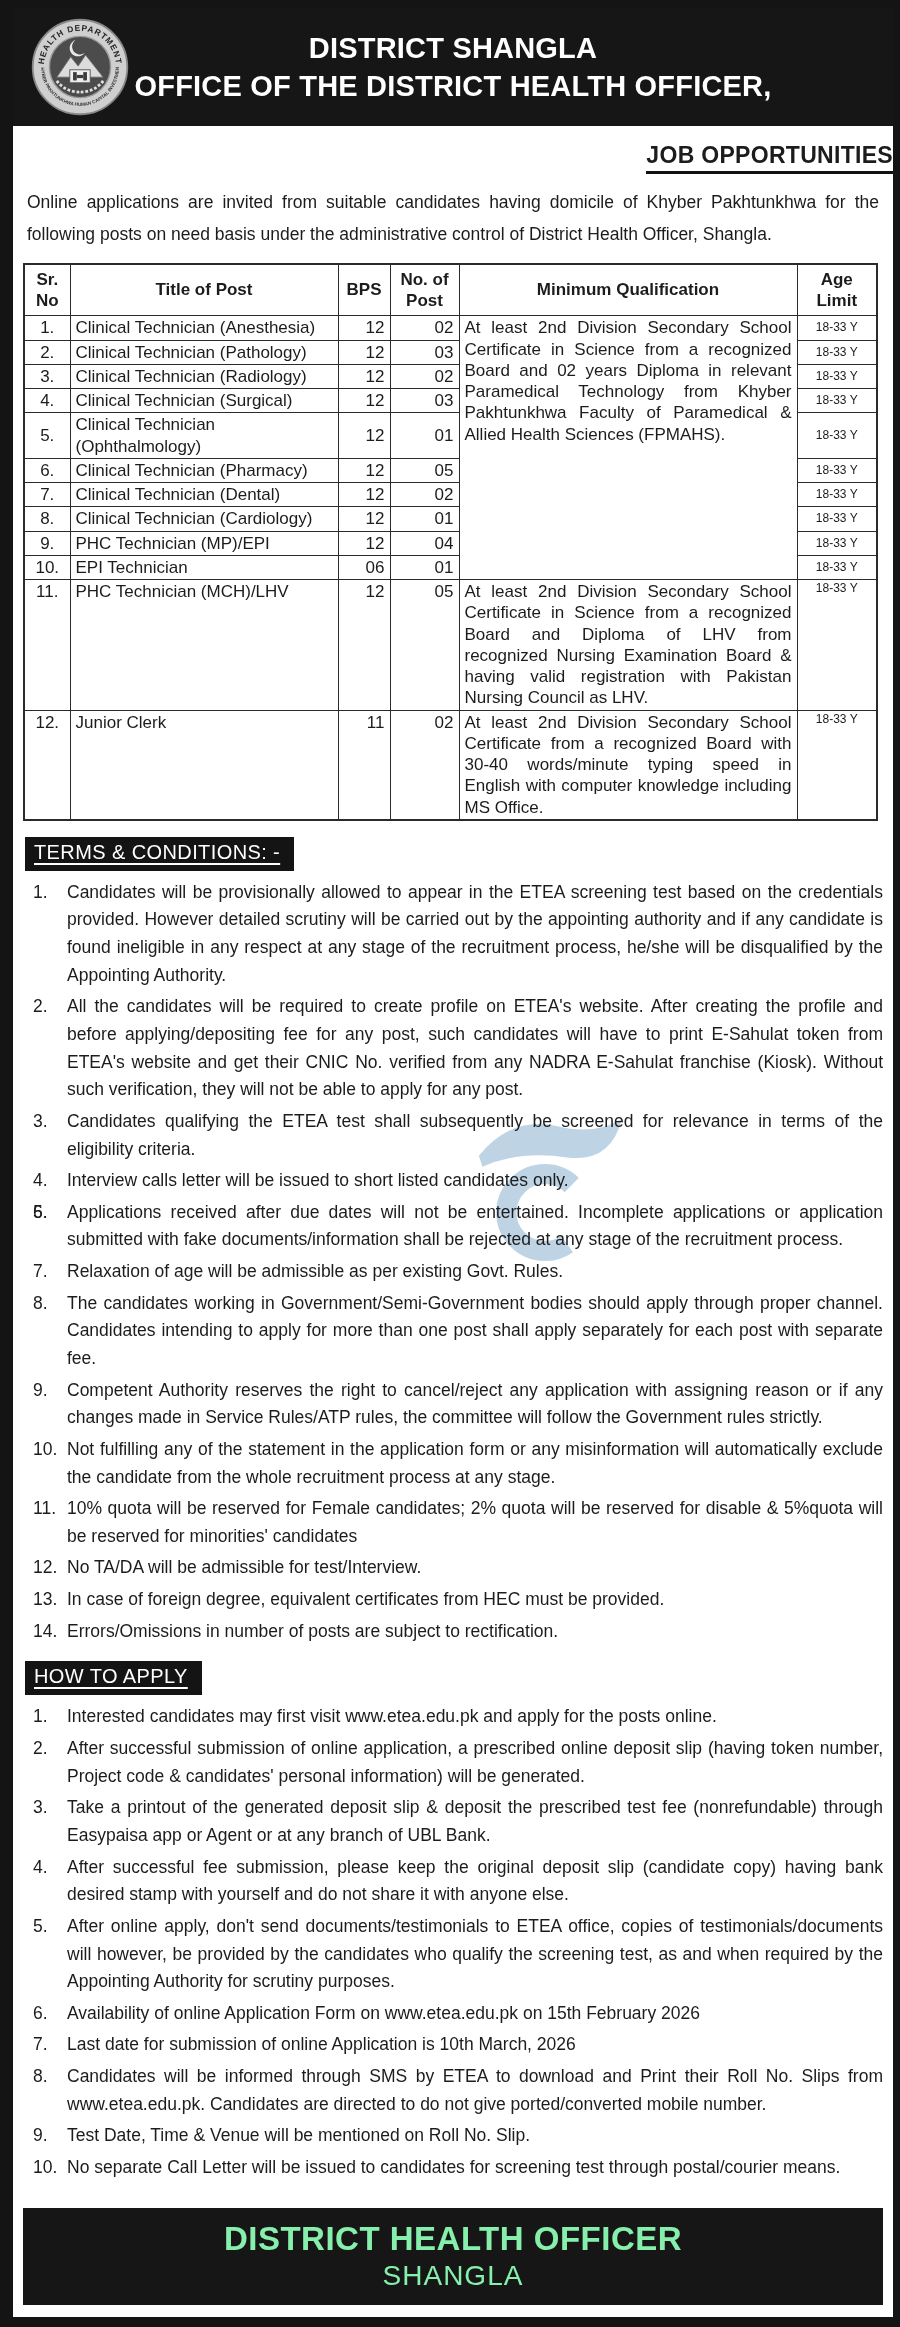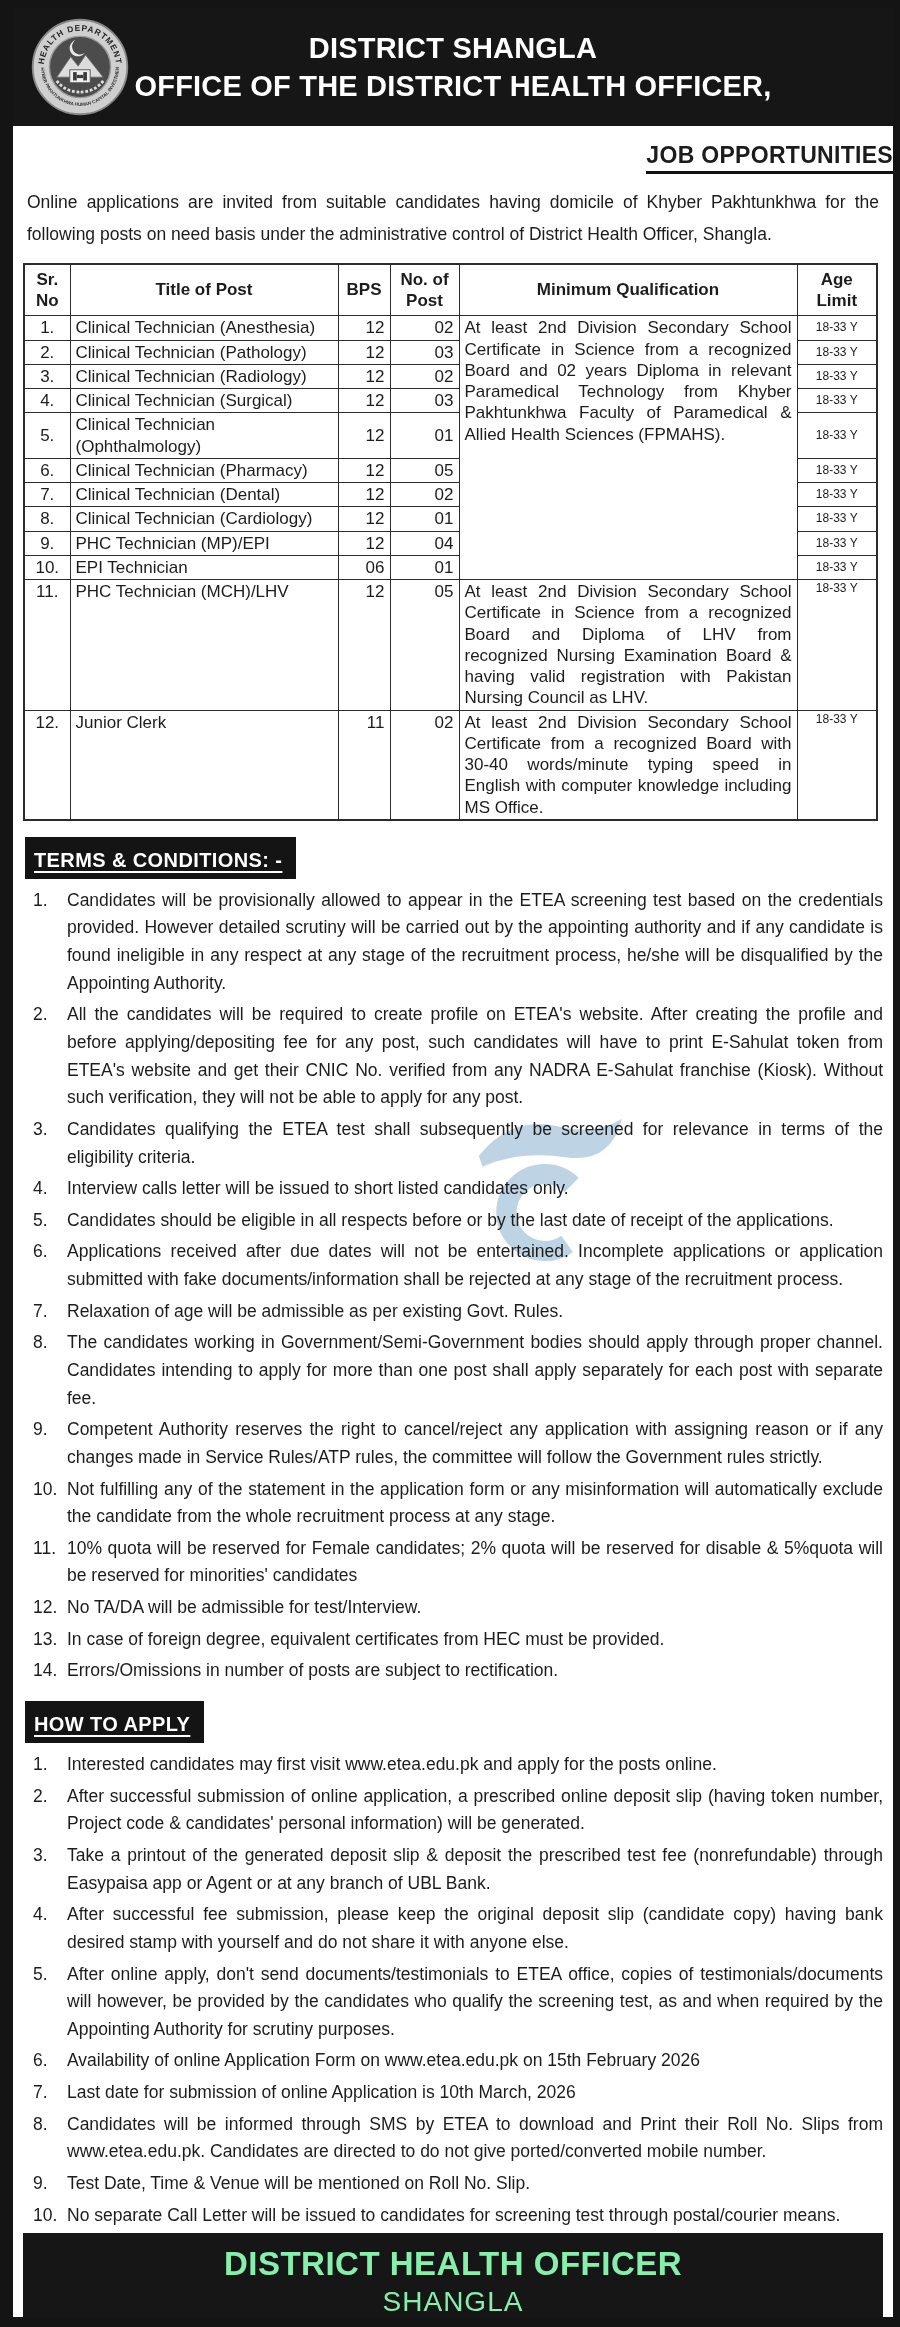--- a/index.html
+++ b/index.html
@@ -40,22 +40,22 @@
   td.c-title{text-align:left;padding-left:9px;}
   td.c-num{text-align:right;}
   td.c-age{text-align:center;font-size:12px;white-space:nowrap;}
   td.c-qual{vertical-align:top;text-align:justify;line-height:1.3;padding:2px 7px;}
   table.posts td{line-height:1.25;height:21px;}
   tr.tall td{vertical-align:top;}
   .col-sr{width:46px}.col-title{width:268px}.col-bps{width:52px}
   .col-posts{width:69px}.col-qual{width:338px}.col-age{width:80px}
   
   .black-heading{
-    display:inline-block;background:#141414;color:#fff;font-weight:bold;
-    font-size:20px;letter-spacing:.4px;padding:12px 14px 7px 9px;margin:0 0 8px 12px;
+    display:inline-block;background:#141414;color:#fff;font-weight:normal;
+    font-size:20px;letter-spacing:.4px;padding:4px 14px 7px 9px;margin:0 0 8px 12px;
     text-decoration:underline;text-decoration-thickness:2px;text-underline-offset:4px;
   }
   .how-heading{margin-top:12px;}
   
   .num-list{margin:0 10px 0 14px;position:relative;z-index:1;}
   .num-item{position:relative;padding-left:40px;font-size:17.5px;line-height:1.58;
     text-align:justify;margin-bottom:4px;}
   .num-item .num{position:absolute;left:6px;top:0;}
   
   .watermark{position:absolute;left:438px;top:1100px;width:195px;height:165px;opacity:.55;z-index:0;pointer-events:none;}
@@ -218,21 +218,21 @@
       </tbody>
   </table>
 
   <div>
     <span class="black-heading">TERMS &amp; CONDITIONS: -</span>
     <div class="num-list">
         <div class="num-item"><span class="num">1.</span><span class="txt">Candidates will be provisionally allowed to appear in the ETEA screening test based on the credentials provided. However detailed scrutiny will be carried out by the appointing authority and if any candidate is found ineligible in any respect at any stage of the recruitment process, he/she will be disqualified by the Appointing Authority.</span></div>
         <div class="num-item"><span class="num">2.</span><span class="txt">All the candidates will be required to create profile on ETEA's website. After creating the profile and before applying/depositing fee for any post, such candidates will have to print E-Sahulat token from ETEA's website and get their CNIC No. verified from any NADRA E-Sahulat franchise (Kiosk). Without such verification, they will not be able to apply for any post.</span></div>
         <div class="num-item"><span class="num">3.</span><span class="txt">Candidates qualifying the ETEA test shall subsequently be screened for relevance in terms of the eligibility criteria.</span></div>
         <div class="num-item"><span class="num">4.</span><span class="txt">Interview calls letter will be issued to short listed candidates only.</span></div>
-        <div class="num-item"><span class="num">5.</span><span class="txt">Candidates should be eligible in all respects before or by the last date of receipt of the applications.</span></div>
+        <div class="num-item"><span class="num">5.</span></div>
         <div class="num-item"><span class="num">6.</span><span class="txt">Applications received after due dates will not be entertained. Incomplete applications or application submitted with fake documents/information shall be rejected at any stage of the recruitment process.</span></div>
         <div class="num-item"><span class="num">7.</span><span class="txt">Relaxation of age will be admissible as per existing Govt. Rules.</span></div>
         <div class="num-item"><span class="num">8.</span><span class="txt">The candidates working in Government/Semi-Government bodies should apply through proper channel. Candidates intending to apply for more than one post shall apply separately for each post with separate fee.</span></div>
         <div class="num-item"><span class="num">9.</span><span class="txt">Competent Authority reserves the right to cancel/reject any application with assigning reason or if any changes made in Service Rules/ATP rules, the committee will follow the Government rules strictly.</span></div>
         <div class="num-item"><span class="num">10.</span><span class="txt">Not fulfilling any of the statement in the application form or any misinformation will automatically exclude the candidate from the whole recruitment process at any stage.</span></div>
         <div class="num-item"><span class="num">11.</span><span class="txt">10% quota will be reserved for Female candidates; 2% quota will be reserved for disable &amp; 5%quota will be reserved for minorities' candidates</span></div>
         <div class="num-item"><span class="num">12.</span><span class="txt">No TA/DA will be admissible for test/Interview.</span></div>
         <div class="num-item"><span class="num">13.</span><span class="txt">In case of foreign degree, equivalent certificates from HEC must be provided.</span></div>
         <div class="num-item"><span class="num">14.</span><span class="txt">Errors/Omissions in number of posts are subject to rectification.</span></div>
       </div>

